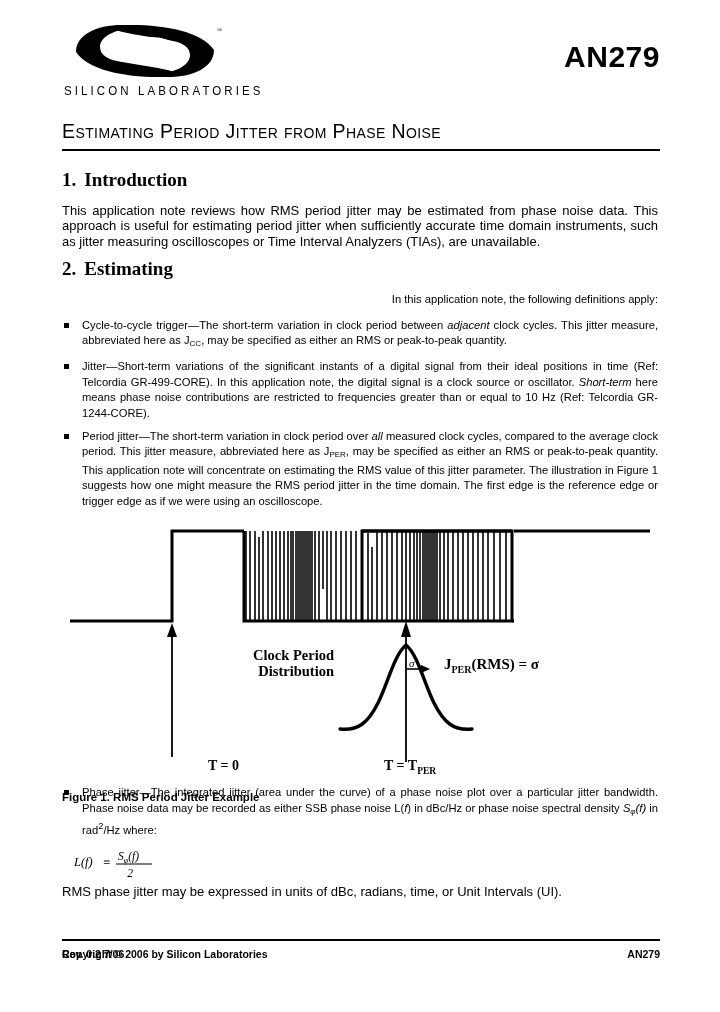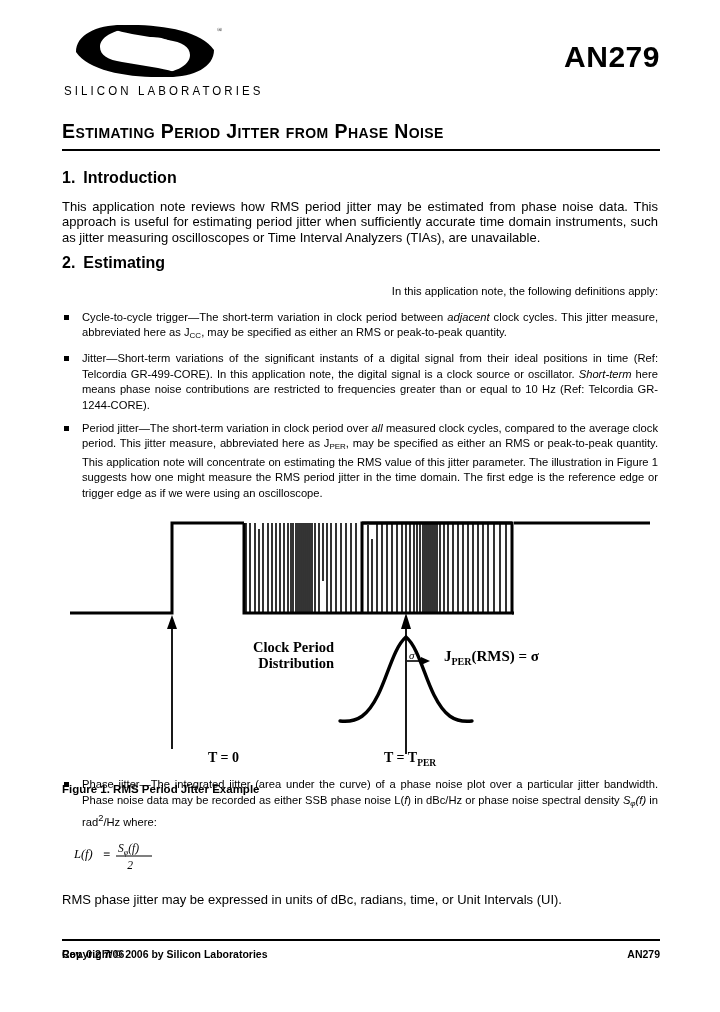--- a/index.html
+++ b/index.html
@@ -72,43 +72,44 @@
 
   
   .title-block {
     position: absolute;
     left: 62px;
     right: 60px;
     top: 120px;
   }
   .doc-title {
     font-size: 19.5px;
-    font-weight: bold;
+    font-weight: normal;
     letter-spacing: 0.4px;
     font-variant: small-caps;
     padding-bottom: 6px;
     white-space: nowrap;
   }
   .rule-title {
     border-top: 2px solid #000;
     width: 100%;
   }
 
   
   .content {
     position: absolute;
     left: 62px;
     right: 60px;
     top: 160px;
     width: 596px;
   }
   h2.section {
-    font-size: 16px;
+    font-size: 19px;
     font-weight: bold;
     margin: 9px 0 12px 0;
+    font-family: Liberation Serif, serif;
   }
   h2.section .num { margin-right: 8px; }
 
   p.body {
     font-size: 13px;
     line-height: 15.4px;
     margin: 0 0 4px 0;
     text-align: justify;
   }
   p.lead {
@@ -153,21 +154,21 @@
     margin-top: 6px;
   }
   .figcaption {
     font-size: 11.5px;
     font-weight: bold;
     margin-top: 2px;
   }
 
   
   .equation {
-    margin: 8px 0 20px 6px;
+    margin: 8px 0 4px 6px;
     height: 34px;
   }
 
   
   .footer {
     position: absolute;
     left: 62px;
     right: 60px;
     bottom: 48px;
   }

